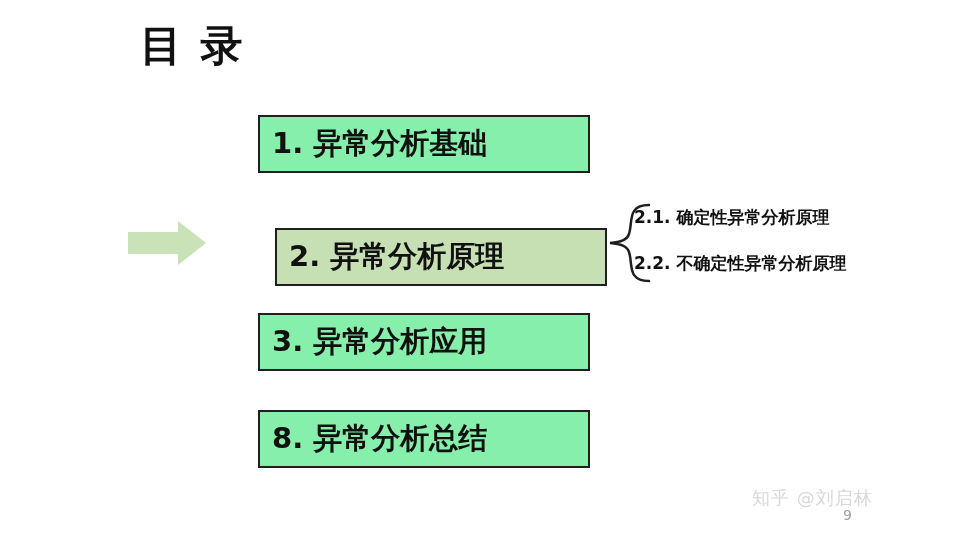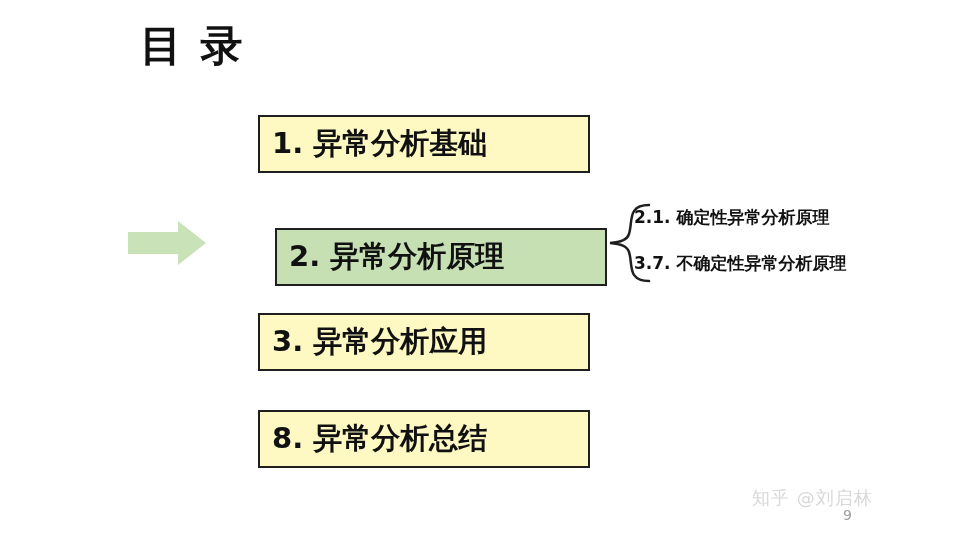--- a/index.html
+++ b/index.html
@@ -22,21 +22,21 @@
     letter-spacing: 2px;
     color: var(--text, #111111);
   }
   .toc-box {
     position: absolute;
     left: 258px;
     width: 332px;
     height: 58px;
     box-sizing: border-box;
     border: 2px solid var(--border, #1f1f1f);
-    background: #fef9c3;
+    background: #86efac;
     display: flex;
     align-items: center;
     padding-left: 12px;
     font-size: 29px;
     font-weight: 700;
     white-space: nowrap;
   }
   .toc-box.highlight { background: var(--highlight-fill, #c6e0b4); }
   .box-1 { top: 115px; }
   .box-2 { top: 228px; margin-left: 17px; }
@@ -98,19 +98,19 @@
   <div class="toc-box box-3">3. 异常分析应用</div>
 
   <div class="toc-box box-4">8. 异常分析总结</div>
 
   <svg class="brace-svg" width="58" height="82" viewBox="0 0 58 82" aria-hidden="true">
     <path d="M 52 3 C 30 3, 36 20, 32 32 C 30 38, 24 40, 13 41 C 24 42, 30 44, 32 50 C 36 62, 30 79, 52 79" fill="none" stroke="#1f1f1f" stroke-width="2.5" stroke-linecap="round"></path>
   </svg>
 
   <div class="sub-item sub-1">2.1. 确定性异常分析原理</div>
 
-  <div class="sub-item sub-2">3.7. 不确定性异常分析原理</div>
+  <div class="sub-item sub-2">2.2. 不确定性异常分析原理</div>
 
   <div class="watermark">知乎 @刘启林</div>
 
   <div class="page-number">9</div>
 
 </div>
 
 </body></html>

